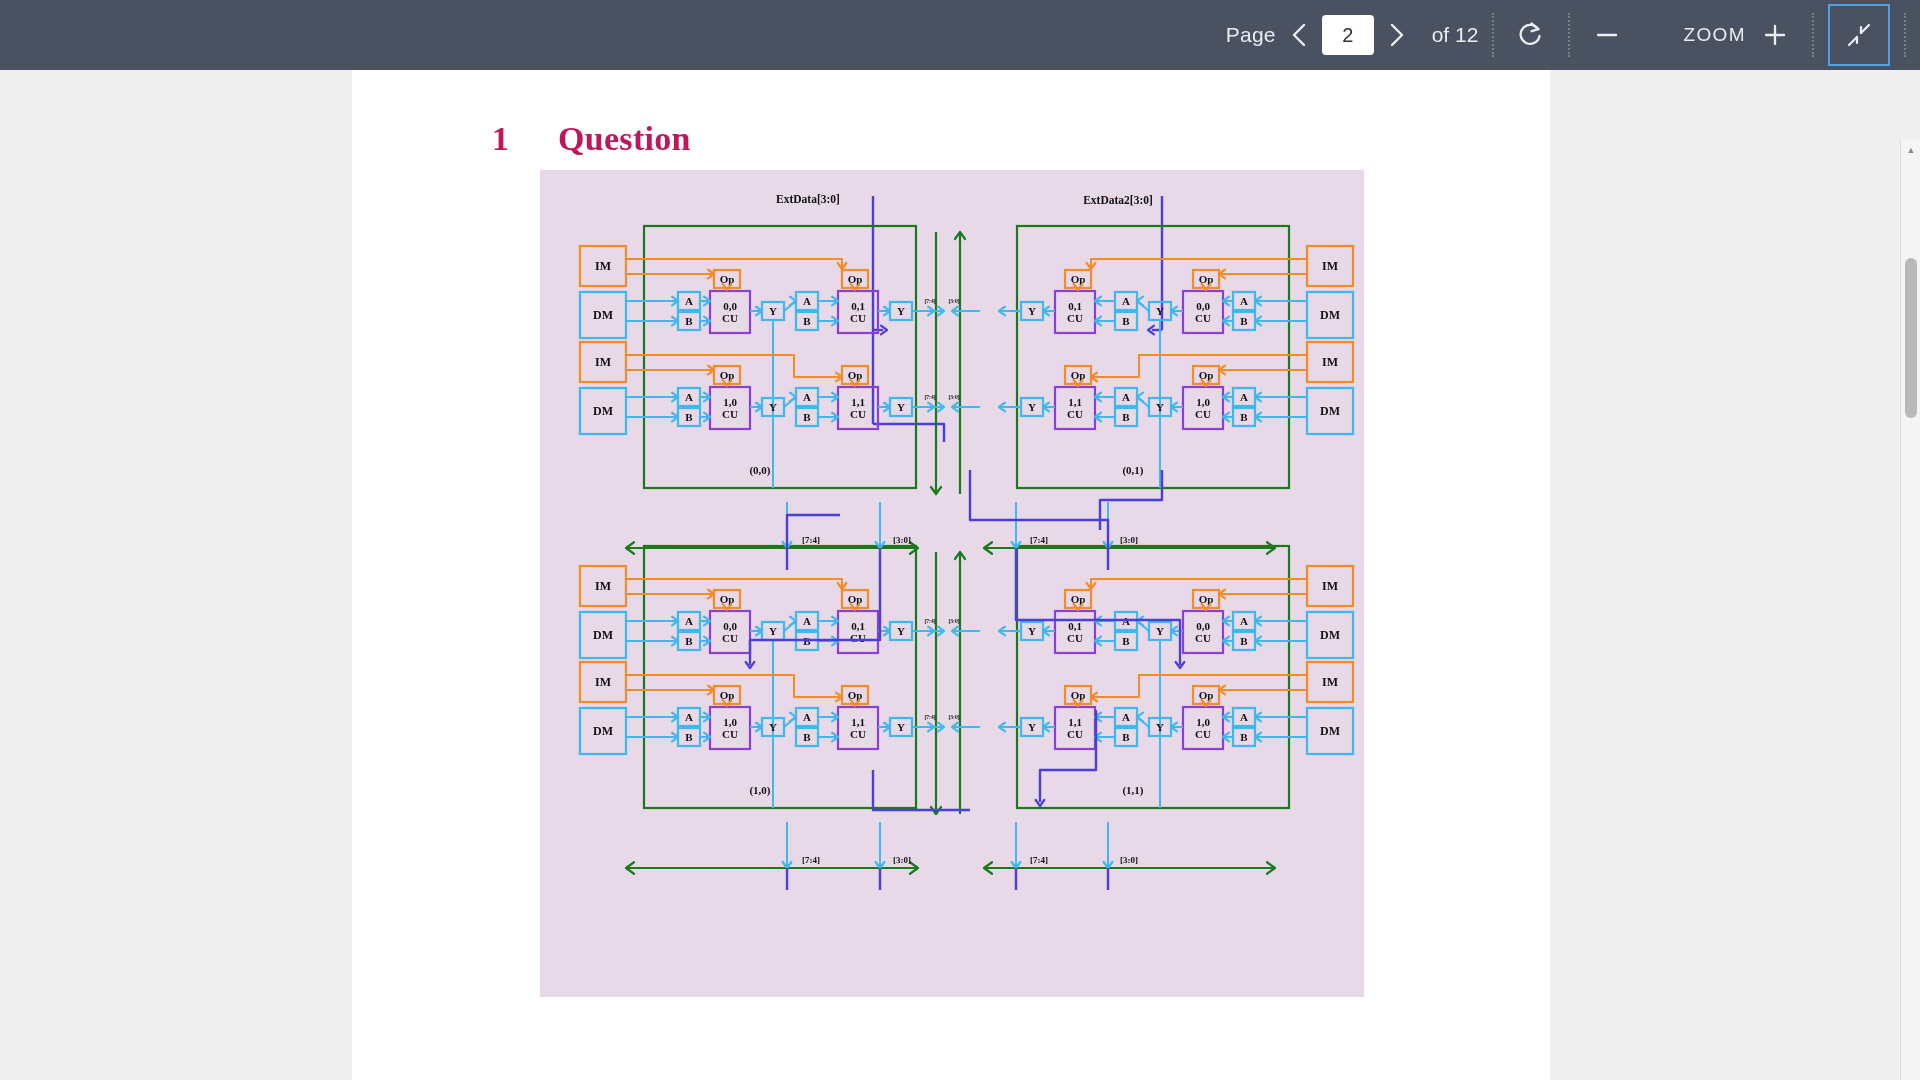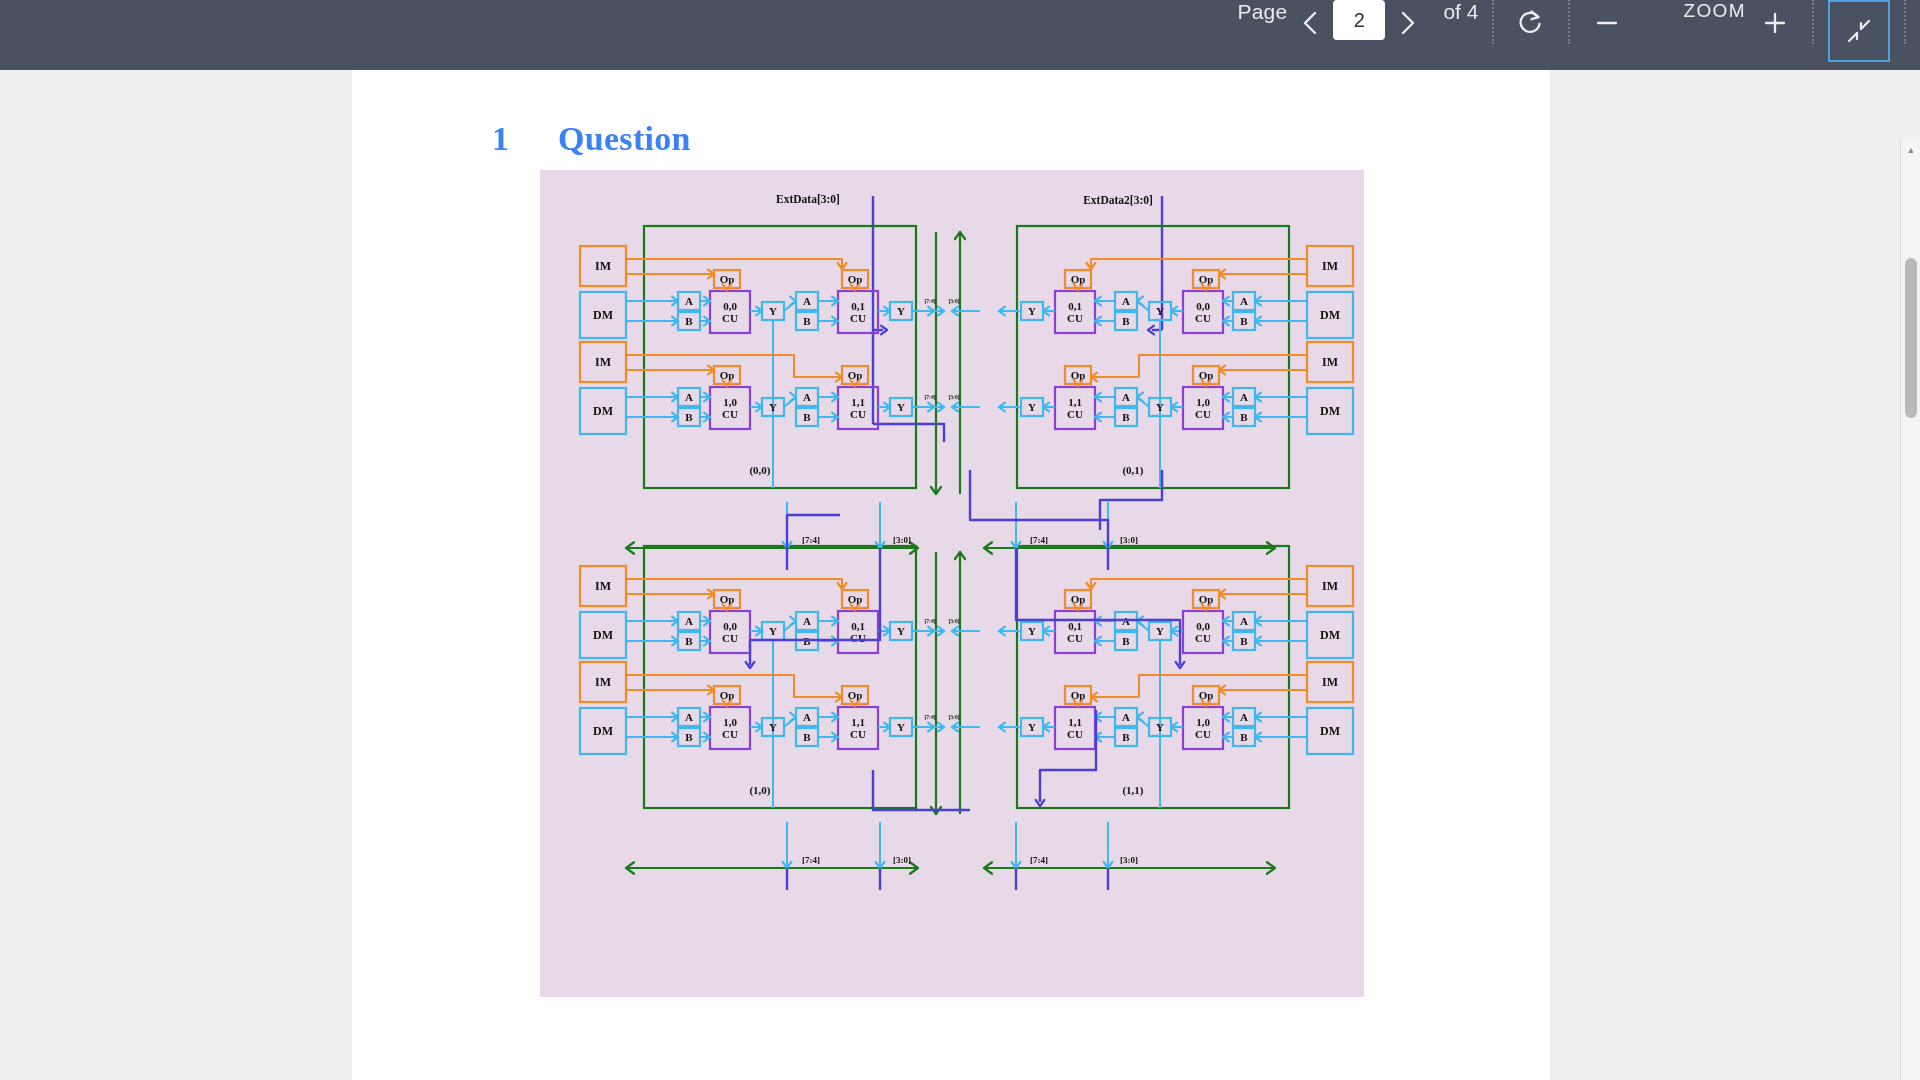--- a/index.html
+++ b/index.html
@@ -7,21 +7,21 @@
   body {
     width:1920px; height:1080px;
     background:#fff;
     font-family:"Liberation Sans", sans-serif;
     overflow:hidden;
   }
 
   
   #toolbar{
     position:absolute; left:0; top:0; width:1920px; height:70px;
-    background:#4a5160; display:flex; align-items:flex-start; justify-content:flex-end;
+    background:#4a5160; display:flex; align-items:center; justify-content:flex-end;
     color:#e8eaee; user-select:none;
   }
   .tb-label{ font-size:21px; color:#e9ebef; letter-spacing:.2px; }
   .tb-arrow{
     width:46px; height:46px; display:flex; align-items:center; justify-content:center;
     cursor:pointer; color:#eceef1;
   }
   .tb-arrow svg{ display:block; }
   #page-input{
     width:52px; height:40px; background:#fff; border:none; border-radius:4px;
@@ -47,21 +47,21 @@
   #viewer{
     position:absolute; left:0; top:70px; width:1920px; height:1010px;
     background:#efefef;
   }
   #page-sheet{
     position:absolute; left:352px; top:0; width:1198px; height:1010px;
     background:#ffffff;
   }
   #section-title{
     position:absolute; left:140px; top:50px;
-    font-family:"Liberation Serif", serif; font-weight:700; font-size:34px; color:#3b82f6;
+    font-family:"Liberation Serif", serif; font-weight:700; font-size:34px; color:#be185d;
     letter-spacing:.3px;
   }
   #section-title .num{ display:inline-block; width:66px; }
 
   
   #figure{
     position:absolute; left:188px; top:100px; width:824px; height:827px;
     background:#e7d9e7;
   }
   #figsvg{ position:absolute; left:0; top:0; }
@@ -95,21 +95,21 @@
   </div>
 
   <input id="page-input" value="2" style="">
 
   <div class="tb-arrow">
     <svg width="24" height="30" viewBox="0 0 24 30" aria-hidden="true">
       <polyline points="7,5 17,15 7,25" fill="none" stroke="currentColor" stroke-width="2.4" stroke-linecap="round" stroke-linejoin="round"></polyline>
     </svg>
   </div>
 
-  <span class="tb-of">of 4</span>
+  <span class="tb-of">of 12</span>
 
   <div class="divider dashed"></div>
 
   <div class="tb-icon">
     <svg width="30" height="30" viewBox="0 0 30 30" aria-hidden="true">
       <path d="M22 9 A9.5 9.5 0 1 0 23.5 16" fill="none" stroke="currentColor" stroke-width="2.3" stroke-linecap="round"></path>
       <polyline points="15.5,3.5 22.5,9.2 15.6,11.2" fill="none" stroke="currentColor" stroke-width="2.3" stroke-linecap="round" stroke-linejoin="round"></polyline>
     </svg>
   </div>
 

